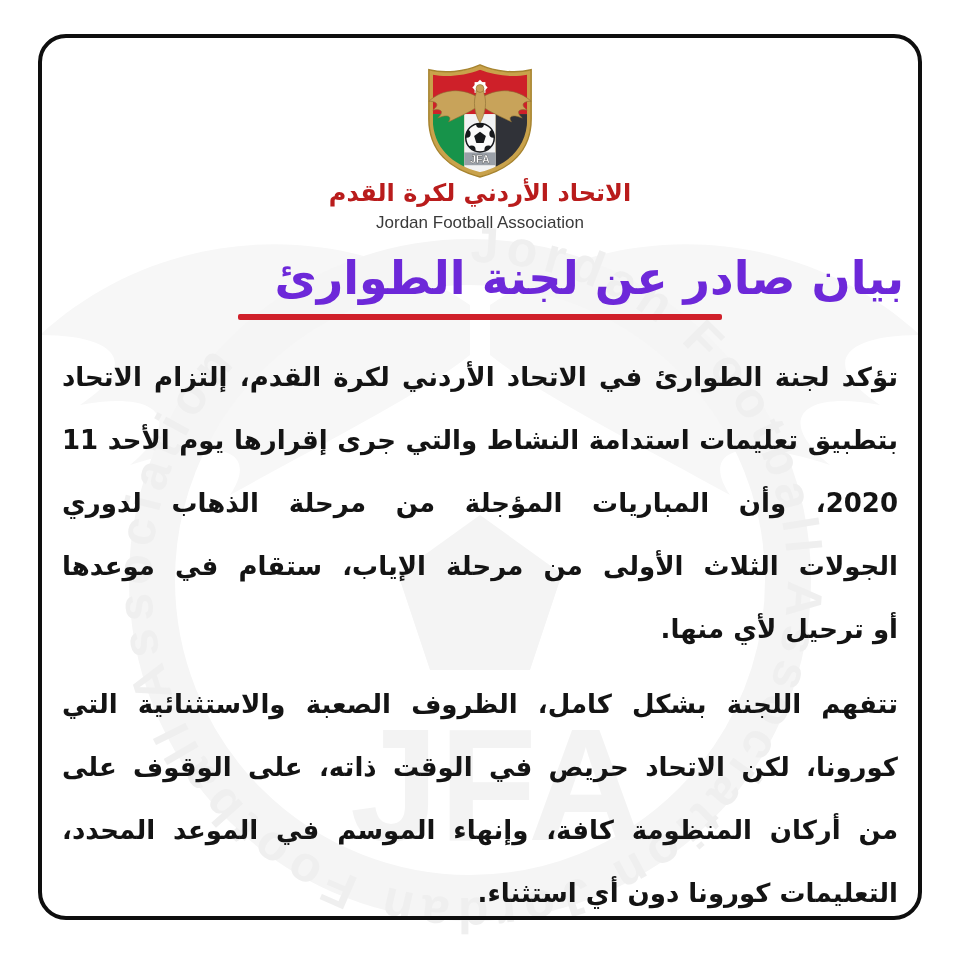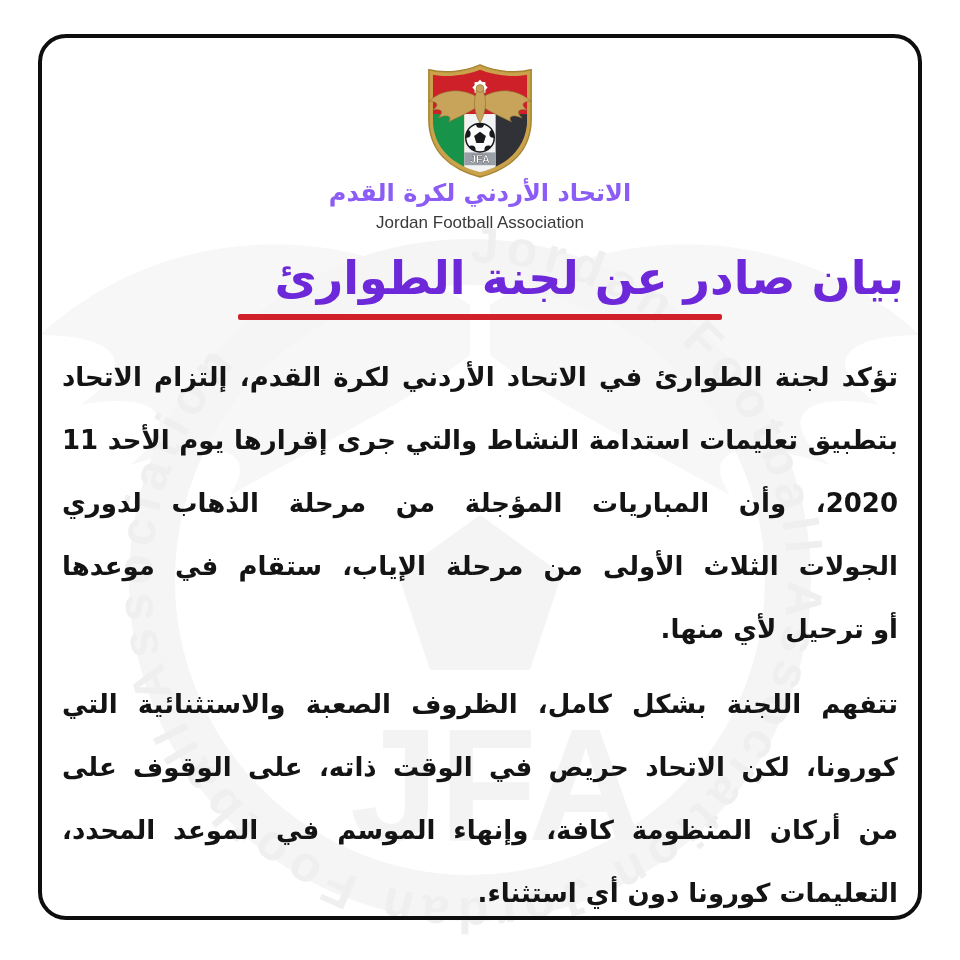--- a/index.html
+++ b/index.html
@@ -23,21 +23,21 @@
     border: 4px solid #0e0e0e;
     border-radius: 28px;
     z-index: 1;
     padding: 18px 14px 0 14px;
   }
   .logo-block { text-align: center; margin-top: 2px; }
   .crest-svg { width: 124px; height: 120px; display: block; margin: 0 auto; }
   .org-ar {
     direction: rtl;
     font-size: 24px; font-weight: bold;
-    color: #8b5cf6;
+    color: #b91c1c;
     margin-top: 2px;
     line-height: 1.1;
   }
   .org-en {
     font-family: "Liberation Sans", sans-serif;
     font-size: 17px; color: #3a3a3a;
     margin-top: 8px;
     line-height: 1.1;
   }
   .title {

